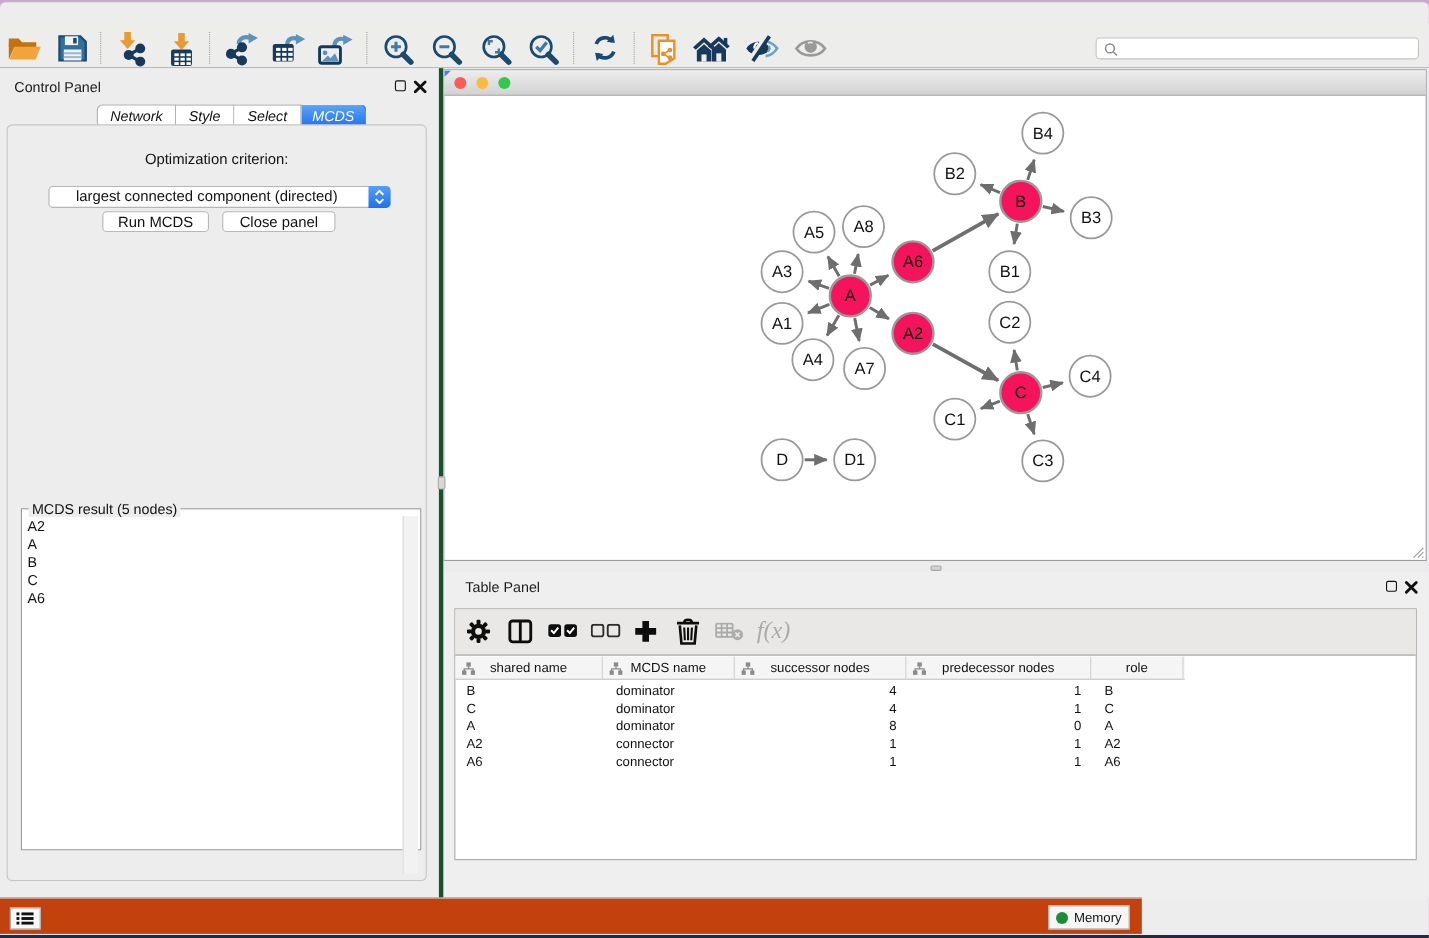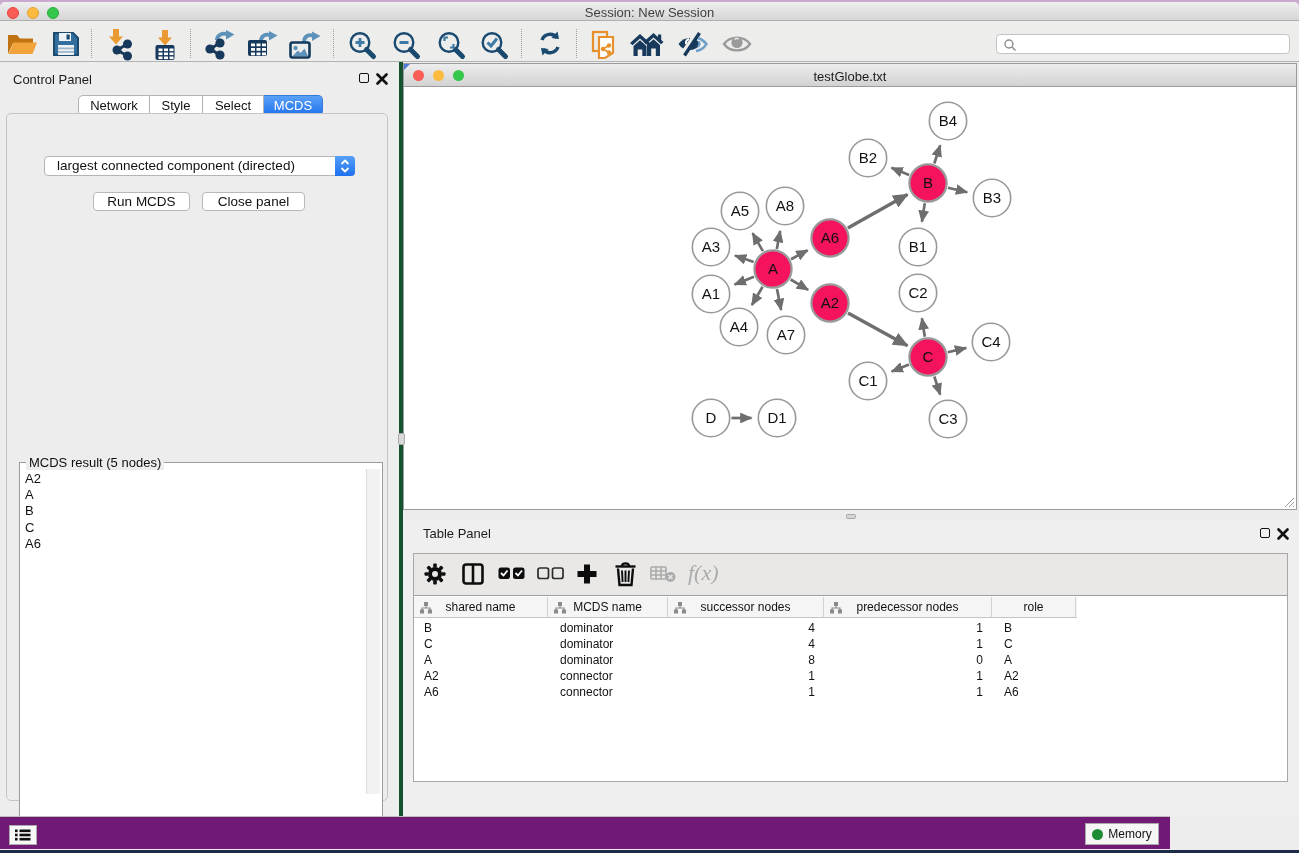--- a/index.html
+++ b/index.html
@@ -34,28 +34,28 @@
   .float-ic { width:10px; height:10px; border:1.6px solid #111; border-radius:2px; display:inline-block; }
   
   .seg { position:absolute; display:flex; font-size:13px; }
   .seg div { background:#fff; border:1px solid #b4b2b2; border-left:none;
       color:#111; text-align:center; line-height:19px; height:21px; }
   .seg div:first-child { border-left:1px solid #b4b2b2; border-radius:5px 0 0 5px; }
   .seg div:last-child { border-radius:0 5px 5px 0; }
   .seg div.sel { background:linear-gradient(#5ba1f8,#2173ee); color:#fff; border-color:#3579d8; }
   #innerpanel { position:absolute; left:6px; top:51px; width:382px; height:688px;
       background:#eeeded; border:1px solid #c6c4c4; border-radius:5px; }
-  #combo { position:absolute; left:37px; top:42px; width:311px; height:20px;
+  #combo { position:absolute; left:37px; top:55px; width:311px; height:20px;
       background:#fff; border:1px solid #b6b4b4; border-radius:4px;
-      font-size:13.5px; color:#111; line-height:18px; padding-left:12px; }
+      font-size:13.5px; color:#111; line-height:18px; padding-left:24px; }
   #combo .stepper { position:absolute; right:-1px; top:-1px; width:20px; height:20px;
       background:linear-gradient(#55a0f8,#1e70ee); border-radius:0 4px 4px 0; }
   .btn { position:absolute; height:19px; background:#fff; border:1px solid #b9b7b7;
       border-radius:4px; font-size:13.5px; color:#111; text-align:center; line-height:17px; }
-  #groupbox { position:absolute; left:12px; top:348px; width:364px; height:355px;
+  #groupbox { position:absolute; left:12px; top:348px; width:364px; height:311px;
       border:1px solid #9d9b9b; background:#fff; }
   #grouplabel { position:absolute; left:6px; top:-8px; background:#eeeded;
       font-size:13px; color:#111; padding:0 3px; }
   #mcdslist { position:absolute; left:1px; top:8px; width:345px; font-size:13px; color:#111; line-height:16.2px; padding-left:4px;}
   #mcdsscroll { position:absolute; right:2px; top:6px; width:14px; height:325px;
       background:#f2f2f2; border-left:1px solid #dcdcdc; }
   
   #desktop { position:absolute; left:404px; top:60px; width:895px; height:754px;
       background:#ececec; }
   #iframe { position:absolute; left:-1px; top:1px; width:894px; height:447px;
@@ -75,39 +75,33 @@
       border:1px solid #a8a6a6; background:#fff; }
   #ttoolbar { position:absolute; left:0; top:0; width:100%; height:42px;
       background:#e9e8e7; border-bottom:1px solid #9d9d9d; }
   #thead { position:absolute; left:0; top:43px; width:663px; height:21px;
       background:#f5f5f5; border-bottom:1px solid #c4c4c4; font-size:12px; color:#111; }
   .hcell { position:absolute; top:0; height:21px; border-right:1px solid #d2d2d2; text-align:center; line-height:21px; }
   .trow { position:absolute; font-size:12px; color:#111; height:16px; line-height:16px; }
   .cell { position:absolute; }
   .num { text-align:right; }
   
-  #statusbar { position:absolute; left:0; top:814px; width:1170px; height:33px;
-      background:#701a75; border-top:1px solid #bdbdbd; }
+  #statusbar { position:absolute; left:0; top:814px; width:1038px; height:33px;
+      background:#c2410c; border-top:1px solid #bdbdbd; }
   #listbtn { position:absolute; left:9px; top:8px; width:28px; height:20px;
       background:#f8f8f8; border:1px solid #ababab; }
   #membtn { position:absolute; right:11px; top:6px; width:74px; height:22px;
       background:#f6f6f6; border:1px solid #a9a9a9; font-size:12px; color:#111;
       line-height:20px; text-align:center; }
   #botstrip { position:absolute; left:0; top:850px; width:1299px; height:3px;
       background:#1d2b49; }
 </style>
 </head>
 <body>
 <div id="win">
-  <div id="titlebar">
-    <div class="tl t-red"></div>
-      <div class="tl t-yel"></div>
-      <div class="tl t-grn"></div>
-    <div id="wtitle">Session: New Session</div>
-  </div>
   <div id="toolbar">
     <div class="tsep" style="left:91px"></div>
     <div class="tsep" style="left:190px"></div>
     <div class="tsep" style="left:333px"></div>
     <div class="tsep" style="left:521px"></div>
     <div class="tsep" style="left:576px"></div>
 
     <svg class="ticon" style="left:6px" width="32" height="30" viewBox="0 0 32 30">
       <path d="M2 6 L11 6 L14 9.5 L27 9.5 L27 14 L2 14 z" fill="#bf7311"></path>
       <path d="M2 25 L2 10 L26 10 L26 12 L8 12 L2 25" fill="#bf7311"></path>
@@ -266,27 +260,28 @@
           <path d="M9 9 L12.5 12.5" stroke="#8c8c8c" stroke-width="1.4"></path>
         </svg>
       </div>
   </div>
   <div id="cpanel">
     <div class="paneltitle" style="position:absolute;left:13px;top:10px;">Control Panel</div>
     <div style="position:absolute;left:359px;top:11px;" class="float-ic"></div>
     <svg class="abs" style="left:376px;top:11px" width="12" height="12" viewBox="0 0 12 12">
         <path d="M1.5 1.5 L10.5 10.5 M10.5 1.5 L1.5 10.5" stroke="#111" stroke-width="2.6" stroke-linecap="round"></path>
       </svg>
-    <div class="seg" style="left:78px;top:33px;">
+    <div class="seg" style="left:88px;top:33px;font-style:italic;">
       <div style="width:72px;">Network</div>
       <div style="width:53px;">Style</div>
       <div style="width:61px;">Select</div>
       <div style="width:59px;" class="sel">MCDS</div>
     </div>
     <div id="innerpanel">
+      <div style="position:absolute;top:23px;width:100%;text-align:center;font-size:13.5px;color:#111;">Optimization criterion:</div>
       <div id="combo">largest connected component (directed)
         <div class="stepper"><svg width="20" height="20" viewBox="0 0 20 20">
               <path d="M6.5 8 L10 4.5 L13.5 8" fill="none" stroke="#fff" stroke-width="1.8" stroke-linejoin="round"></path>
               <path d="M6.5 12 L10 15.5 L13.5 12" fill="none" stroke="#fff" stroke-width="1.8" stroke-linejoin="round"></path>
             </svg></div>
       </div>
       <div class="btn" style="left:86px;top:78px;width:97px;">Run MCDS</div>
       <div class="btn" style="left:195px;top:78px;width:103px;">Close panel</div>
       <div id="groupbox">
         <div id="grouplabel">MCDS result (5 nodes)</div>
@@ -294,21 +289,20 @@
         <div id="mcdsscroll"></div>
       </div>
     </div>
   </div>
   <div id="desktop">
     <div id="iframe">
       <div id="ititle">
         <div class="tl t-red"></div>
           <div class="tl t-yel"></div>
           <div class="tl t-grn"></div>
-        <div class="txt">testGlobe.txt</div>
       </div>
       <svg id="graphsvg" width="892" height="423" font-family="Liberation Sans, sans-serif" font-size="15" text-anchor="middle">
         <defs>
           <marker id="arw" markerWidth="5" markerHeight="4" refX="4.2" refY="2" orient="auto">
             <path d="M0,0 L4.6,2 L0,4 z" fill="#6e6e6e"></path>
           </marker>
         </defs>
         <g stroke="#6e6e6e">
         <line x1="350.0" y1="188.7" x2="330.6" y2="196.5" stroke-width="2.7" marker-end="url(#arw)"></line>
         <line x1="386.6" y1="191.5" x2="404.1" y2="201.9" stroke-width="2.7" marker-end="url(#arw)"></line>

